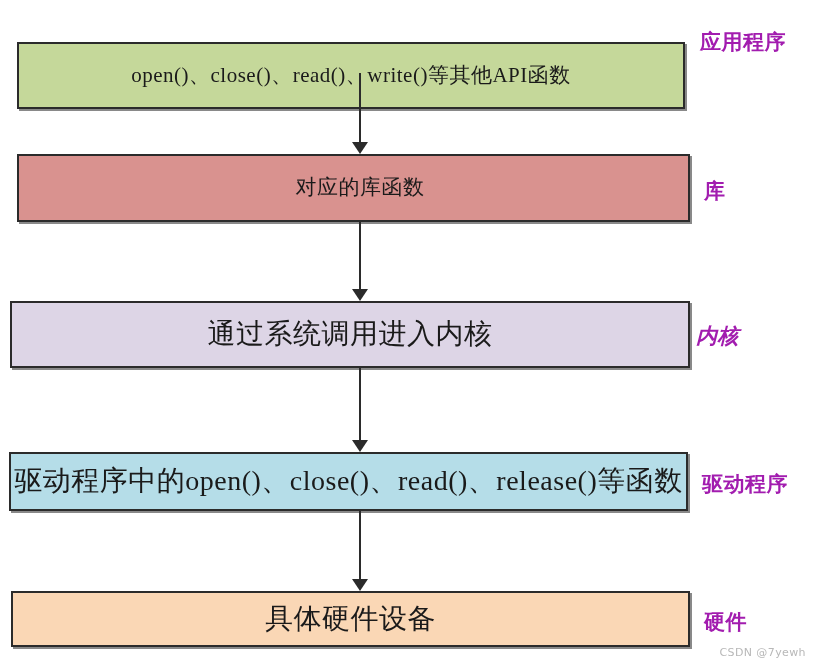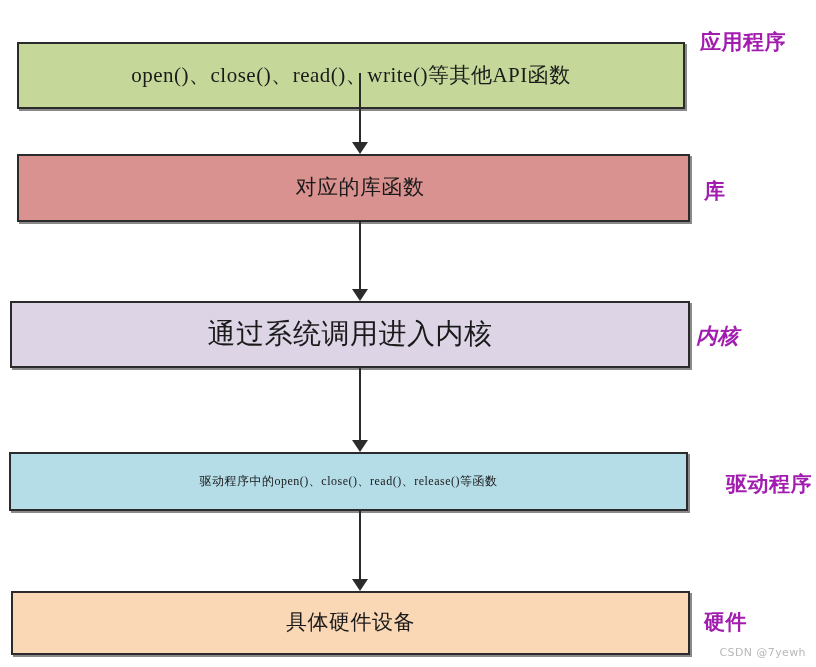--- a/index.html
+++ b/index.html
@@ -56,42 +56,42 @@
     padding-left: 13px;
   }
   #box-kernel {
     left: 10px;  top: 301px; width: 680px; height: 67px;
     background: #ddd5e6;
     font-size: 28px;
   }
   #box-driver {
     left: 9px;   top: 452px; width: 679px; height: 59px;
     background: #b5dde8;
-    font-size: 12px;
+    font-size: 28px;
   }
   #box-hardware {
-    left: 11px;  top: 591px; width: 679px; height: 64px;
+    left: 11px;  top: 591px; width: 679px; height: 56px;
     background: #fad7b5;
-    font-size: 21px;
+    font-size: 28px;
   }
 
   
   .side-label {
     position: absolute;
     font-family: "DejaVu Sans", "Liberation Sans", sans-serif;
     font-weight: bold;
     font-size: 21px;
     color: #a21caf;
     white-space: nowrap;
     letter-spacing: 0.5px;
   }
   #label-app      { left: 700px; top: 28px; }
   #label-lib      { left: 704px; top: 177px; }
   #label-kernel   { left: 696px; top: 322px; font-style: italic; }
-  #label-driver   { left: 726px; top: 470px; }
+  #label-driver   { left: 702px; top: 470px; }
   #label-hardware { left: 704px; top: 608px; }
 
   
   .arrow {
     position: absolute;
     width: 24px;
   }
   .arrow-line {
     position: absolute;
     left: 11px;

